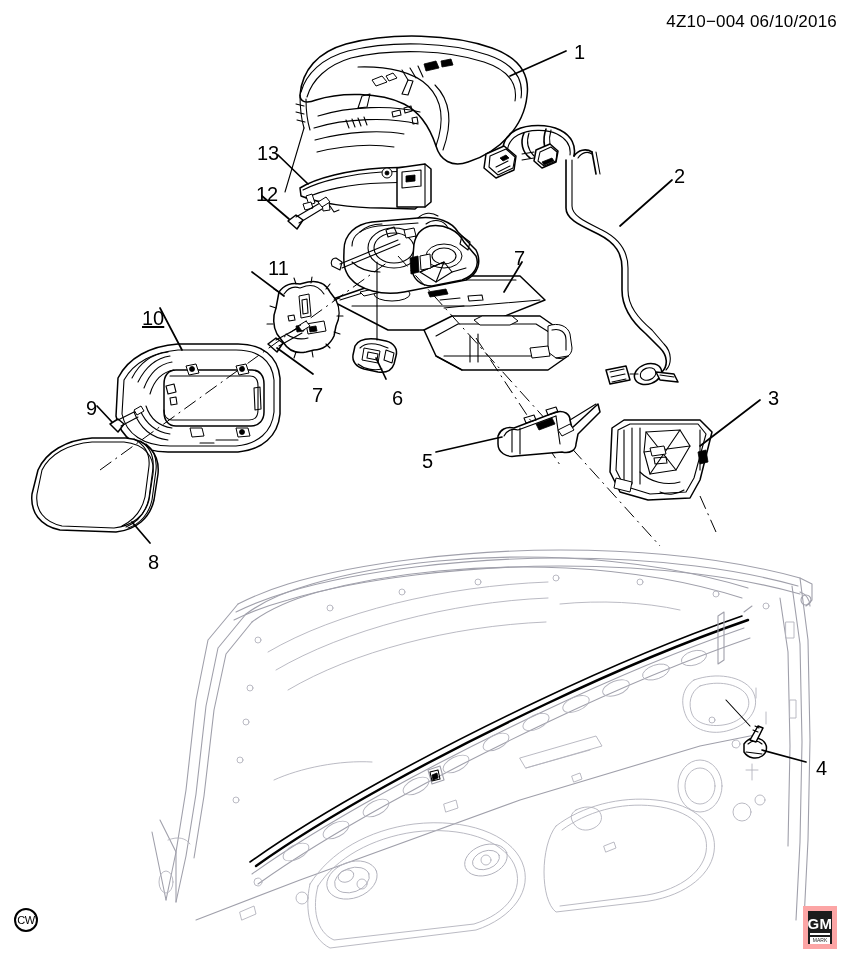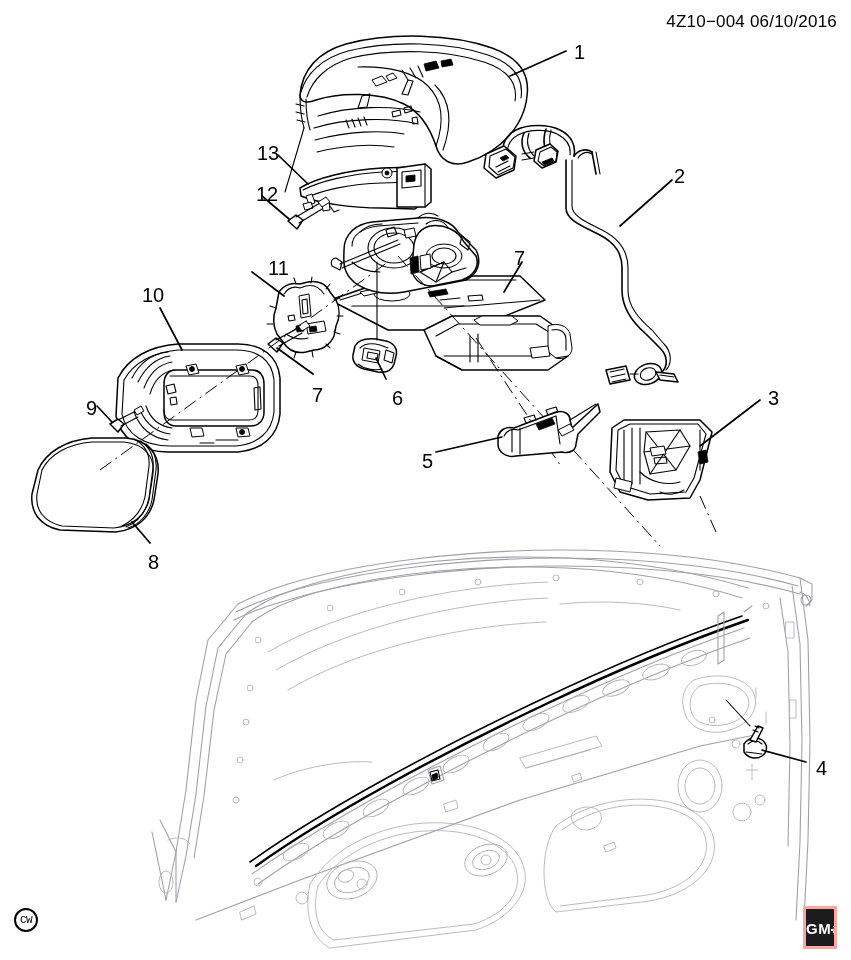--- a/index.html
+++ b/index.html
@@ -43,24 +43,24 @@
     line-height: 1;
     user-select: none;
   }
   .gm-badge {
     position: absolute;
     left: 803px;
     top: 906px;
     width: 34px;
     height: 43px;
     background: #1c1c1c;
-    border: 3px solid #fca5a5;
+    border: 5px solid #fca5a5;
     box-sizing: border-box;
     display: flex;
-    flex-direction: row;
+    flex-direction: column;
     align-items: center;
     justify-content: flex-end;
     padding-top: 2px;
   }
   .gm-badge .gm-text {
     color: #ffffff;
     font-size: 15px;
     font-weight: bold;
     font-family: "Liberation Sans", sans-serif;
     line-height: 1;
@@ -90,21 +90,21 @@
     top: 908px;
     width: 24px;
     height: 24px;
     border: 2px solid #000;
     border-radius: 50%;
     box-sizing: border-box;
     display: flex;
     align-items: center;
     justify-content: center;
     font-size: 11px;
-    font-family: Liberation Mono, monospace;
+    font-family: Liberation Sans, sans-serif;
     color: #000;
     letter-spacing: -0.5px;
   }
 </style>
 </head>
 <body>
 
 <div id="page">
 
   <svg id="diagram" viewBox="0 0 851 960">
@@ -600,21 +600,21 @@
 
   <div class="callout" style="left:574px; top:42px;">1</div>
   <div class="callout" style="left:674px; top:166px;">2</div>
   <div class="callout" style="left:768px; top:388px;">3</div>
   <div class="callout" style="left:816px; top:758px;">4</div>
   <div class="callout" style="left:422px; top:451px;">5</div>
   <div class="callout" style="left:392px; top:388px;">6</div>
   <div class="callout" style="left:312px; top:385px;">7</div>
   <div class="callout" style="left:148px; top:552px;">8</div>
   <div class="callout" style="left:86px;  top:398px;">9</div>
-  <div class="callout" style="left:142px; top:285px;">10</div>
+  <div class="callout" style="left:142px; top:308px;text-decoration:underline;">10</div>
   <div class="callout" style="left:232px; top:258px;margin-left:36px;">11</div>
   <div class="callout" style="left:240px; top:184px;margin-left:16px;">12</div>
   <div class="callout" style="left:257px; top:143px;">13</div>
   <div class="callout" style="left:514px; top:248px;">7</div>
 
   <div class="cw-mark">CW</div>
 
   <div class="gm-badge">
     <div class="gm-text">GM</div>
     <div class="gm-bar"></div>

